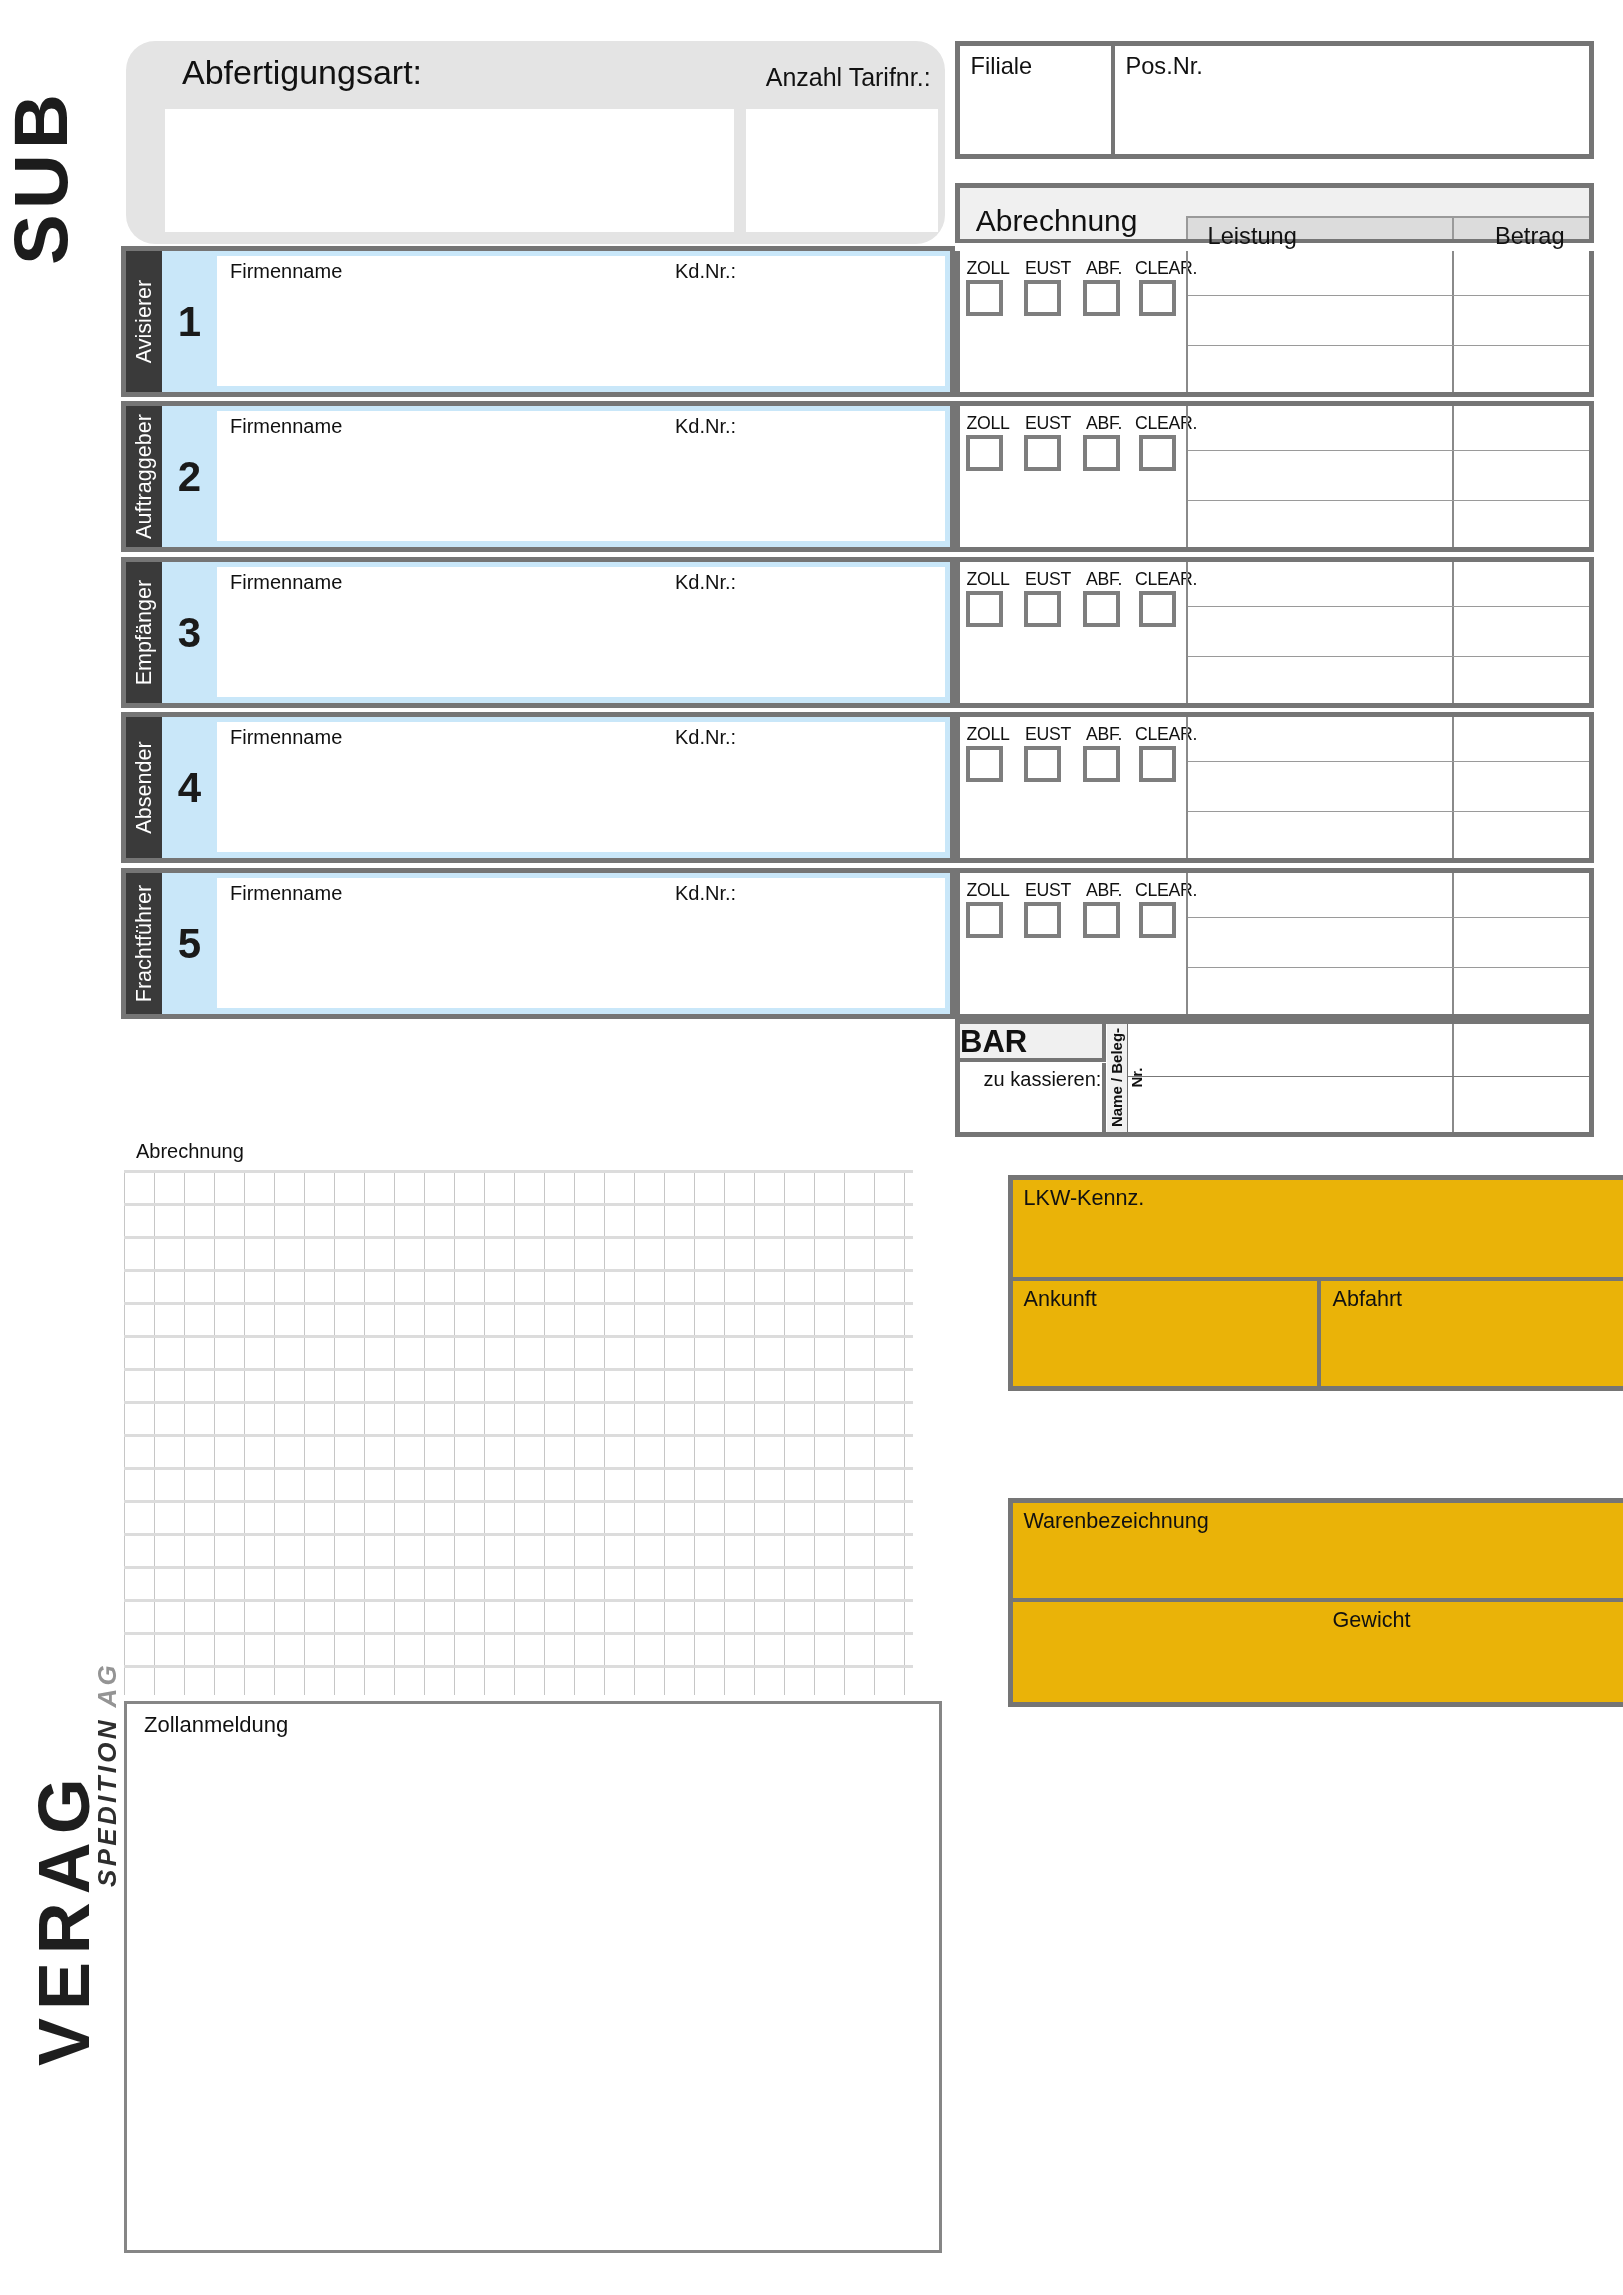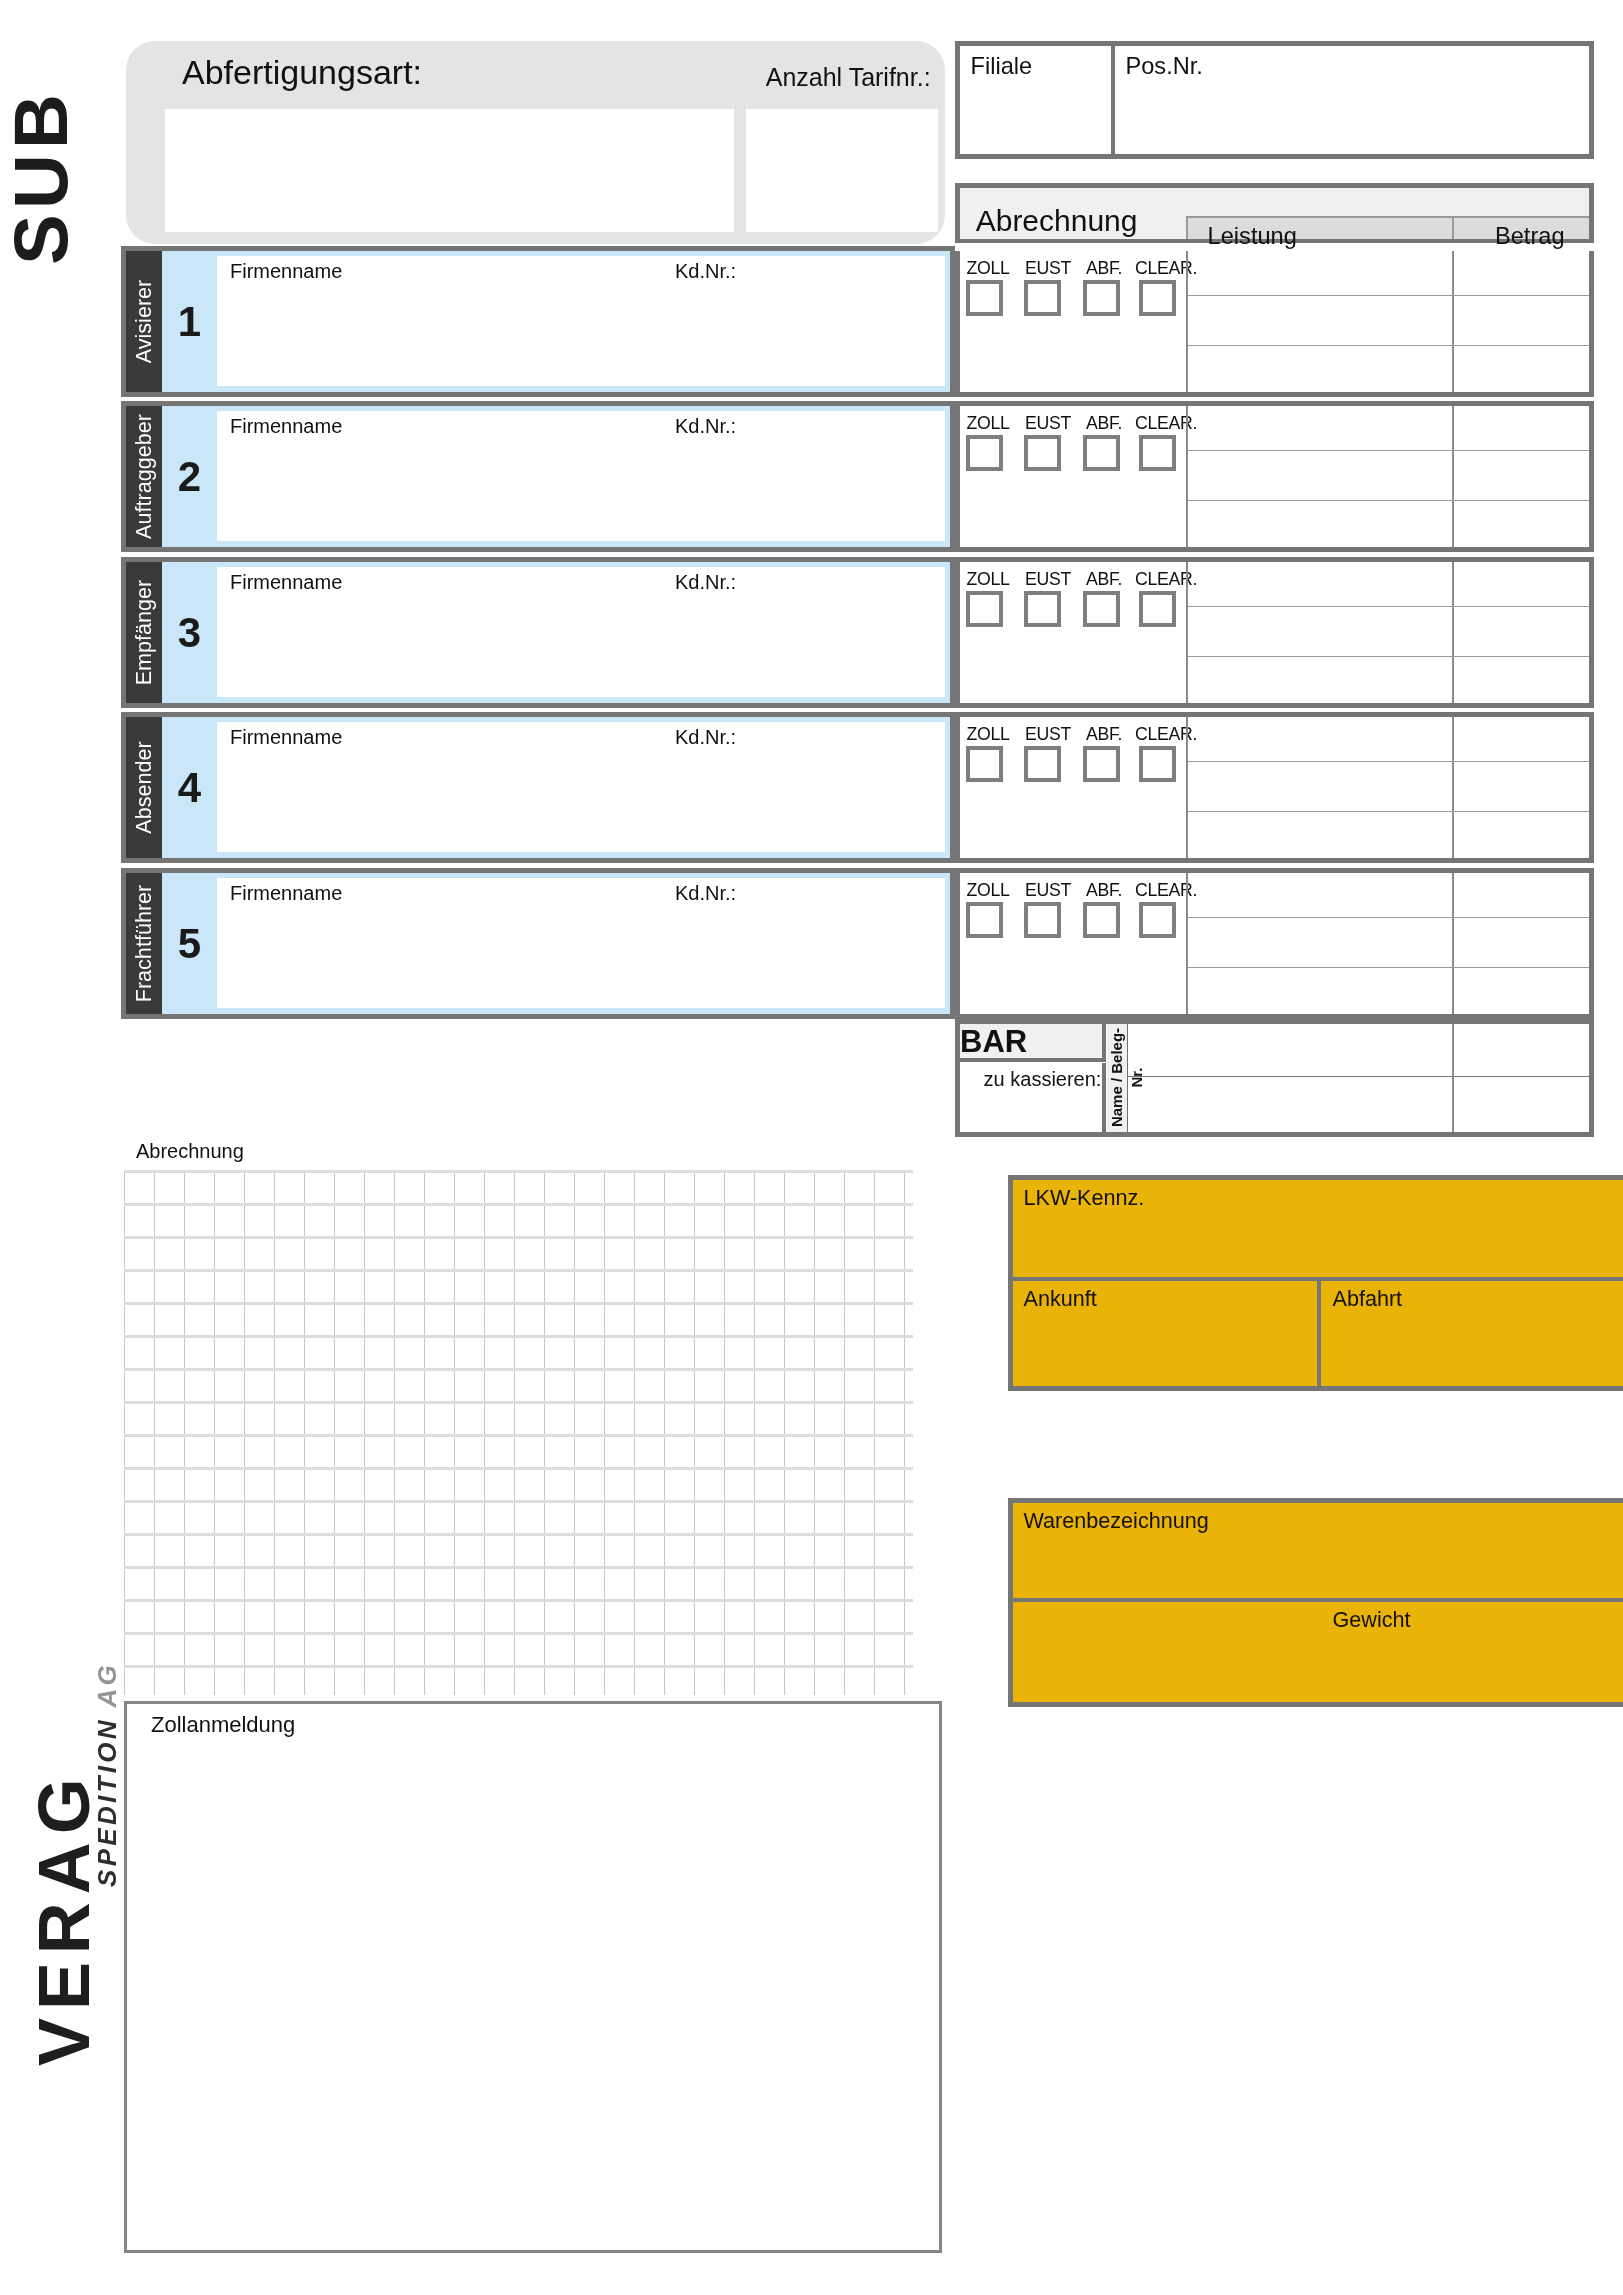--- a/index.html
+++ b/index.html
@@ -106,21 +106,21 @@
   .bl-cell { position:absolute; left:0; top:101px; width:304px; bottom:0; border-right:4.6px solid var(--border-gray,#757575); }
   .waren-box .bl-cell { top:99px; }
   .br-cell { position:absolute; left:309px; top:101px; right:0; bottom:0; }
   .waren-box .br-cell { top:99px; }
   .abf-box .bot-cell { position:absolute; left:0; right:0; top:91px; bottom:0; }
   .box-lbl { position:absolute; left:10.5px; top:5.2px; font-size:21.6px; }
 
   
   .zoll-box { left:124px; top:1701px; width:818px; height:552px; background:#fff;
     border:3.3px solid #868686; box-sizing:border-box; }
-  .zoll-lbl { position:absolute; left:24px; top:7.9px; font-size:22px; }
+  .zoll-lbl { position:absolute; left:17px; top:7.9px; font-size:22px; }
 
   
   .verag-logo { left:33px; top:1729px; width:337px; height:65px;
     transform:rotate(-90deg) translateX(-337px);
     font-size:72px; font-weight:900; letter-spacing:7.9px; line-height:63px; color:#1e1e1e; }
   .sped-logo { left:93px; top:1683px; width:204px; height:29px;
     transform:rotate(-90deg) translateX(-204px);
     font-size:26px; font-weight:700; font-style:italic; letter-spacing:3.3px; line-height:29px; }
   .sped-dark { color:#2e2e2e; }
   .sped-gray { color:#949494; }

